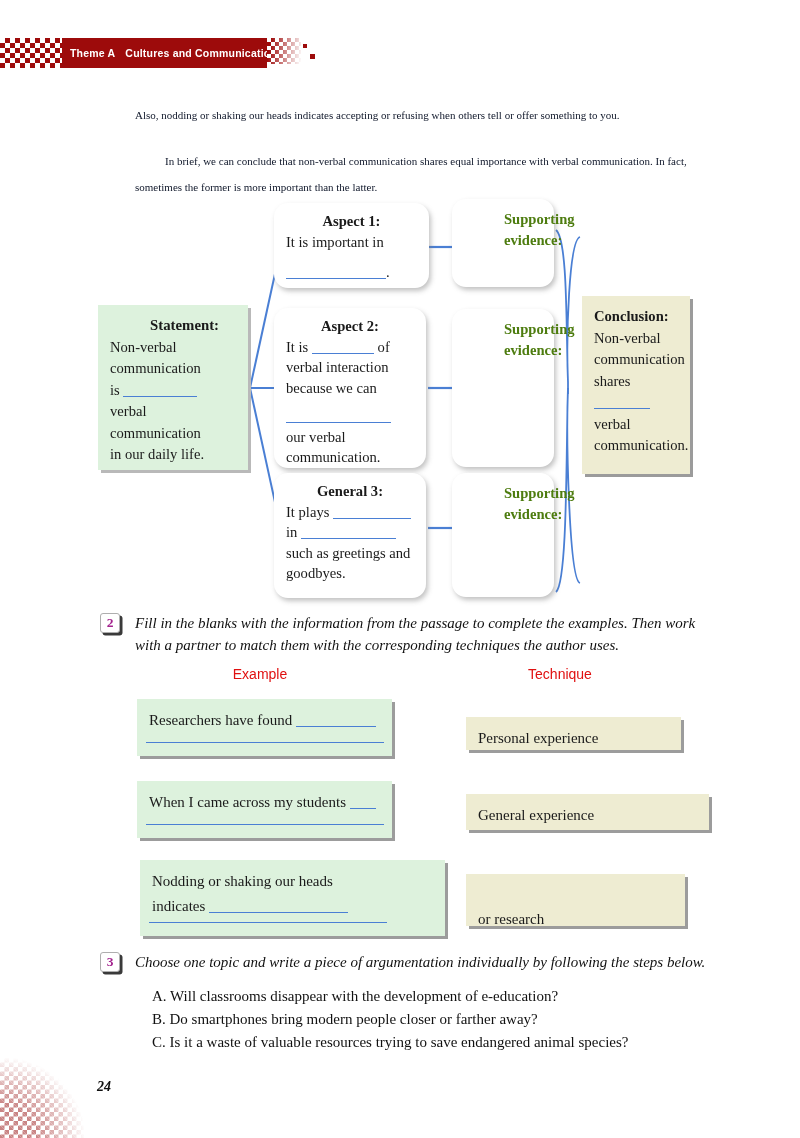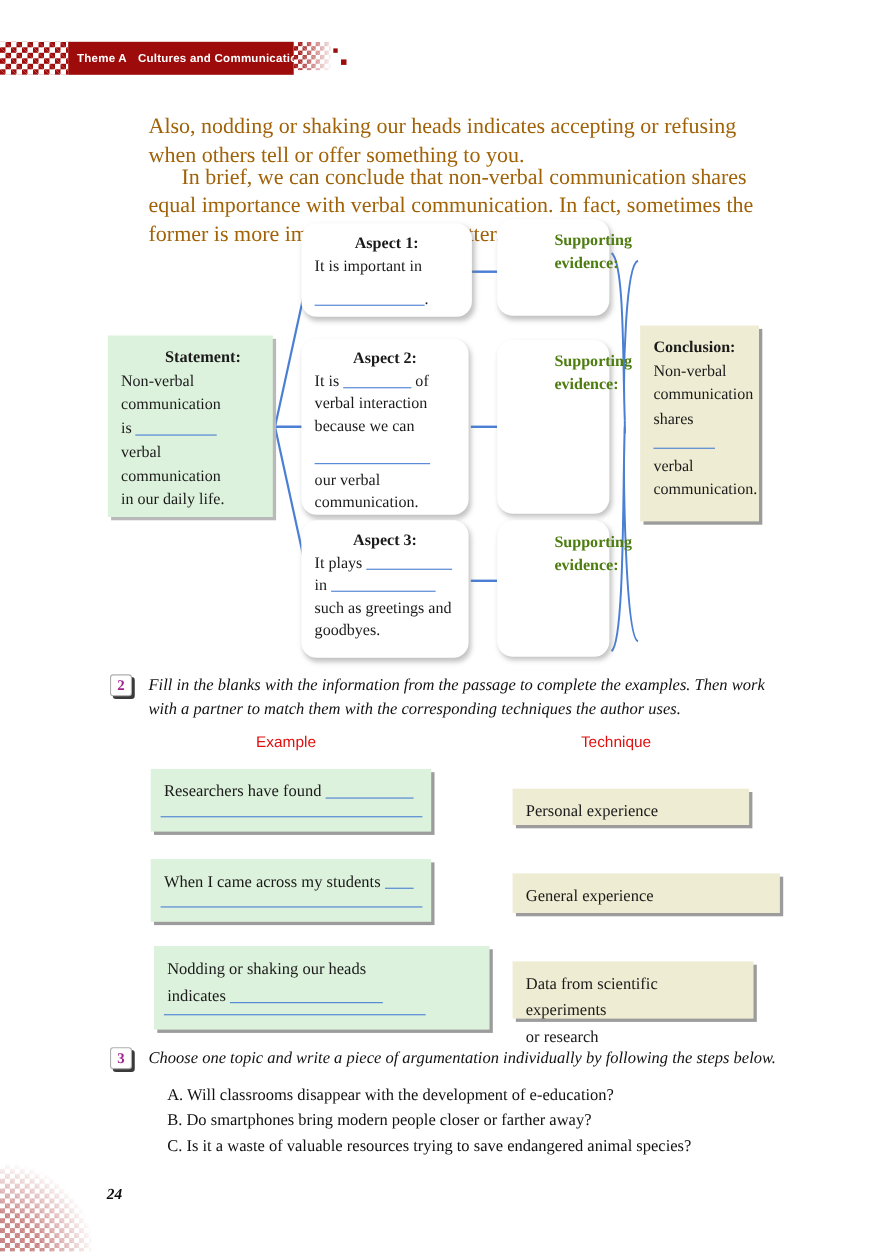--- a/index.html
+++ b/index.html
@@ -41,22 +41,22 @@
       linear-gradient(45deg, #9d0b0b 25%, transparent 25%, transparent 75%, #9d0b0b 75%);
     background-size:8px 8px;
     background-position:0 0, 4px 4px;
     -webkit-mask-image:linear-gradient(100deg, #000 10%, rgba(0,0,0,.25) 75%, transparent 100%);
     mask-image:linear-gradient(100deg, #000 10%, rgba(0,0,0,.25) 75%, transparent 100%);
   }
   .hdr-dot { position:absolute; background:#9d0b0b; }
 
   
   .para {
-    position:absolute; font-size:20px; line-height:26px;
-    text-align:left; color:#a16207;
+    position:absolute; font-size:11px; line-height:26px;
+    text-align:left; color:#0f172a;
   }
   .p1 { left:135px; top:102px; width:575px; }
   .p2 { left:135px; top:148px; width:575px; text-indent:30px; }
 
   
   .diagram { position:absolute; left:0; top:0; width:800px; height:1138px;
              pointer-events:none; }
   .diagram svg { position:absolute; left:0; top:0; }
 
   
@@ -201,21 +201,21 @@
   <span>of</span><br>
   <span>verbal interaction</span><br>
   <span>because we can</span>
   <div style="height:8px;"></div>
   <span class="blank" style="width:105px;"></span><br>
   <span>our verbal</span><br>
   <span>communication.</span>
 </div>
 
 <div class="rbox" style="left:274px; top:473px; width:152px; height:125px;">
-  <span class="ttl">Aspect 3:</span>
+  <span class="ttl">General 3:</span>
   <span>It plays</span>
   <span class="blank" style="width:78px;"></span><br>
   <span>in</span>
   <span class="blank" style="width:95px;"></span><br>
   <span>such as greetings and</span><br>
   <span>goodbyes.</span>
 </div>
 
 <div class="rbox" style="left:452px; top:199px; width:102px; height:88px; padding-top:10px;">
   <span class="se">Supporting</span>
@@ -269,21 +269,21 @@
 
 <div class="ex-cream" style="left:466px; top:717px; width:215px; height:33px;">
   <span>Personal experience</span>
 </div>
 
 <div class="ex-cream" style="left:466px; top:794px; width:243px; height:36px;">
   <span>General experience</span>
 </div>
 
 <div class="ex-cream" style="left:466px; top:874px; width:219px; height:52px;">
-  <span>Data from scientific experiments</span><br>
+  <br>
   <span>or research</span>
 </div>
 
 <div class="ex-num" style="left:100px; top:952px;">3</div>
 <div class="ex-text" style="left:135px; top:951px; width:582px;">Choose one topic and write a piece of argumentation individually by following the steps below.</div>
 
 <div class="topic" style="left:152px; top:985px; width:560px;">A. Will classrooms disappear with the development of e-education?</div>
 <div class="topic" style="left:152px; top:1008px; width:560px;">B. Do smartphones bring modern people closer or farther away?</div>
 <div class="topic" style="left:152px; top:1031px; width:560px;">C. Is it a waste of valuable resources trying to save endangered animal species?</div>
 

